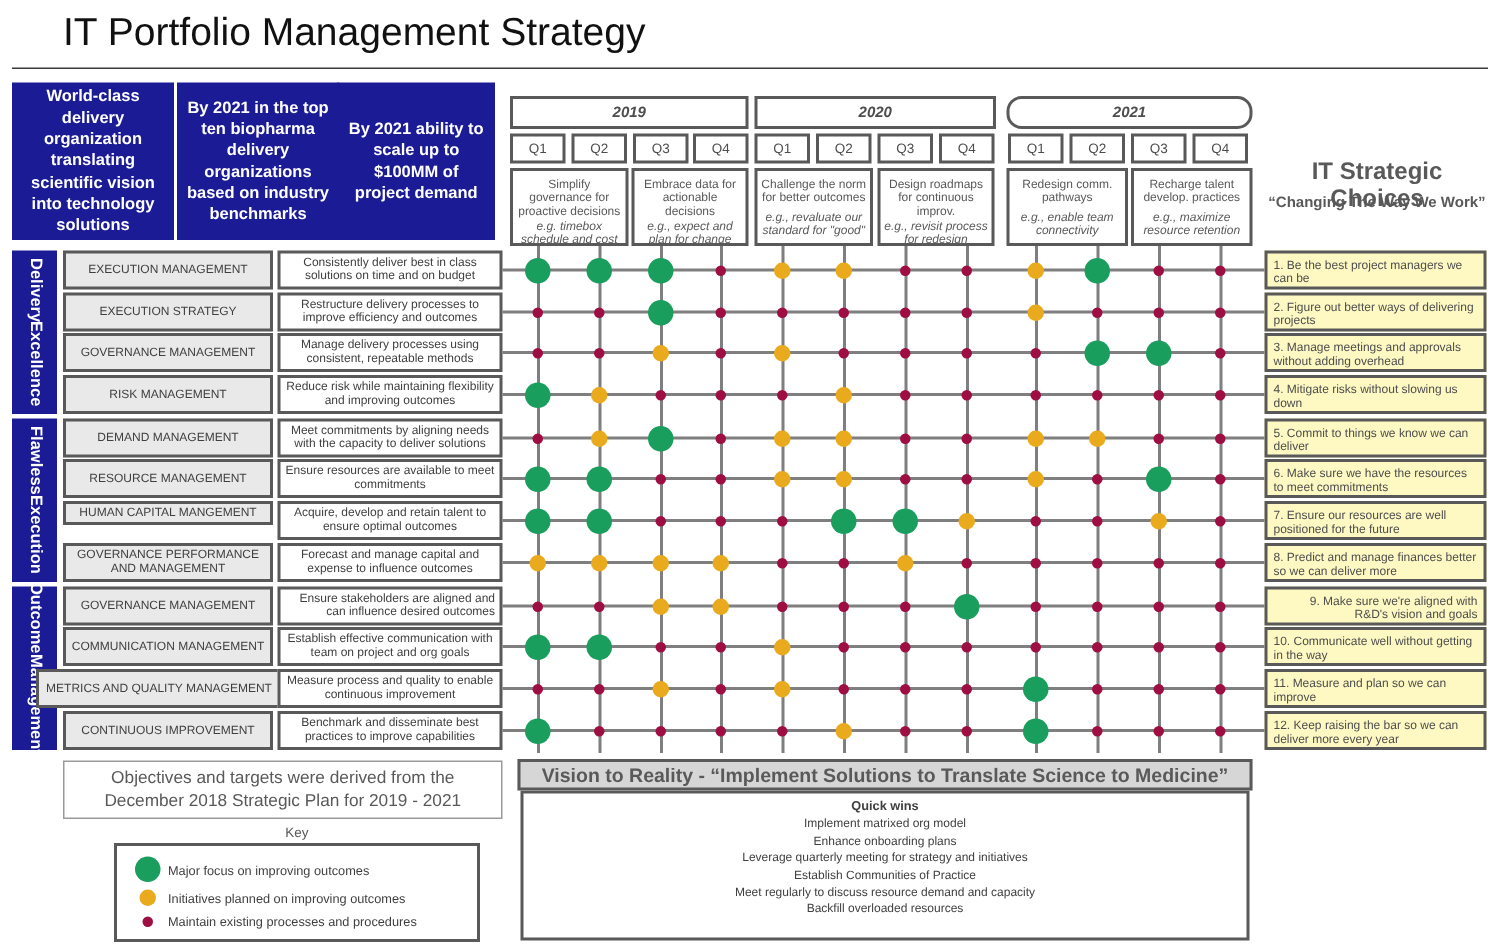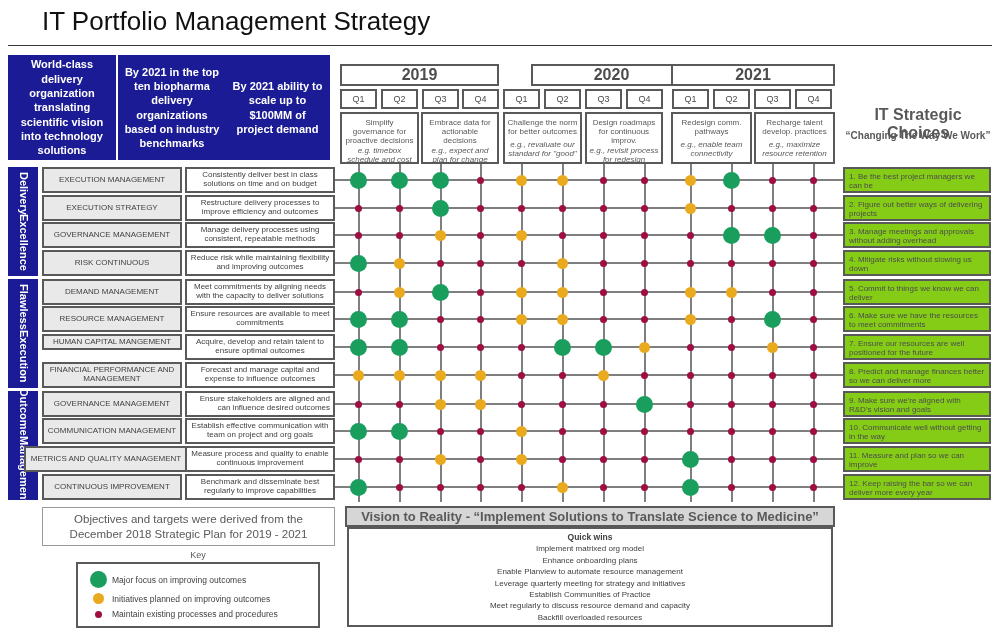--- a/index.html
+++ b/index.html
@@ -8,37 +8,37 @@
   .abs{position:absolute;box-sizing:border-box;}
 
   .page-title{left:42px;top:6px;width:700px;font-size:26px;color:#111;font-weight:400;}
   .title-rule{left:8px;top:45px;width:984px;height:1px;background:#3a3a3a;}
 
   .vision-box{background:#1b1b96;color:#fff;font-weight:bold;font-size:11px;line-height:1.3;
     display:flex;align-items:center;justify-content:center;text-align:center;padding:4px 6px;}
 
   .year-box,.q-box{border:2px solid #595959;background:#fff;color:#4d4d4d;
     display:flex;align-items:center;justify-content:center;}
-  .year-box{font-size:16px;font-weight:600;}
+  .year-box{font-size:10px;font-weight:600;font-style:italic;}
   .q-box{font-size:9px;}
 
   .strat-box{border:2px solid #595959;background:#fff;color:#595959;font-size:8px;line-height:1.15;
     display:flex;flex-direction:column;justify-content:space-between;text-align:center;padding:4px 2px;}
   .strat-example{font-style:italic;}
 
   .group-bar{background:#1b1b96;color:#fff;font-weight:bold;font-size:11px;
     writing-mode:vertical-rl;display:flex;align-items:center;justify-content:center;
     text-align:center;line-height:1.25;}
   .group-bar span{display:block;}
 
   .row-label{border:2px solid #595959;background:#e9e9e9;color:#3f3f3f;font-size:8px;
     display:flex;align-items:center;justify-content:center;text-align:center;line-height:1.1;padding:1px 3px;}
   .row-desc{border:2px solid #595959;background:#fff;color:#3f3f3f;font-size:8px;
     display:flex;align-items:center;justify-content:center;text-align:center;line-height:1.12;padding:1px 3px;}
-  .choice-box{border:2px solid #595959;background:#84cc16;color:#4d4d4d;font-size:8px;
+  .choice-box{border:2px solid #595959;background:#fef9c3;color:#4d4d4d;font-size:8px;
     line-height:1.18;padding:3px 4px;}
 
   .hline{background:#7f7f7f;height:2px;}
   .vline{background:#7f7f7f;width:2px;}
   .dot{border-radius:50%;}
   .dot-major{width:17px;height:17px;background:#1a9e5e;}
   .dot-planned{width:11px;height:11px;background:#eaaa1e;}
   .dot-maintain{width:7px;height:7px;background:#9e0e42;}
 
   .choices-title{left:843px;top:106px;width:150px;text-align:center;font-size:16px;font-weight:bold;color:#595959;}
@@ -68,22 +68,22 @@
   <div class="abs page-title">IT Portfolio Management Strategy</div>
   <div class="abs title-rule"></div>
 
   <div id="visionBoxes">
       <div class="abs vision-box" style="left: 8px; top: 55px; width: 108px; height: 105px;">World-class delivery organization translating scientific vision into technology solutions</div>
       <div class="abs vision-box" style="left: 118px; top: 55px; width: 108px; height: 105px;">By 2021 in the top ten biopharma delivery organizations based on industry benchmarks</div>
       <div class="abs vision-box" style="left: 225px; top: 55px; width: 105px; height: 105px;">By 2021 ability to scale up to $100MM of project demand</div>
     </div>
   <div id="timeline">
       <div class="abs year-box" style="left: 340px; top: 64px; width: 159px; height: 22px;">2019</div>
-      <div class="abs year-box" style="left: 503px; top: 64px; width: 161px; height: 22px; margin-left: 28px;">2020</div>
-      <div class="abs year-box" style="left: 671px; top: 64px; width: 164px; height: 22px;">2021</div>
+      <div class="abs year-box" style="left: 503px; top: 64px; width: 161px; height: 22px;">2020</div>
+      <div class="abs year-box" style="left: 671px; top: 64px; width: 164px; height: 22px; border-radius: 10px;">2021</div>
       <div class="abs q-box" style="left: 340px; top: 89px; width: 37px; height: 20px;">Q1</div>
       <div class="abs q-box" style="left: 381px; top: 89px; width: 37px; height: 20px;">Q2</div>
       <div class="abs q-box" style="left: 422px; top: 89px; width: 37px; height: 20px;">Q3</div>
       <div class="abs q-box" style="left: 462px; top: 89px; width: 37px; height: 20px;">Q4</div>
       <div class="abs q-box" style="left: 503px; top: 89px; width: 37px; height: 20px;">Q1</div>
       <div class="abs q-box" style="left: 544px; top: 89px; width: 37px; height: 20px;">Q2</div>
       <div class="abs q-box" style="left: 585px; top: 89px; width: 37px; height: 20px;">Q3</div>
       <div class="abs q-box" style="left: 626px; top: 89px; width: 37px; height: 20px;">Q4</div>
       <div class="abs q-box" style="left: 672px; top: 89px; width: 37px; height: 20px;">Q1</div>
       <div class="abs q-box" style="left: 713px; top: 89px; width: 37px; height: 20px;">Q2</div>
@@ -137,46 +137,46 @@
   <div id="rowBoxes">
       <div class="abs row-label" style="left: 42px; top: 167px; width: 140px; height: 26px;">EXECUTION MANAGEMENT</div>
       <div class="abs row-desc" style="left: 185px; top: 167px; width: 150px; height: 26px;">Consistently deliver best in class solutions on time and on budget</div>
       <div class="abs choice-box" style="left: 843px; top: 167px; width: 148px; height: 26px;">1. Be the best project managers we can be</div>
       <div class="abs row-label" style="left: 42px; top: 195px; width: 140px; height: 26px;">EXECUTION STRATEGY</div>
       <div class="abs row-desc" style="left: 185px; top: 195px; width: 150px; height: 26px;">Restructure delivery processes to improve efficiency and outcomes</div>
       <div class="abs choice-box" style="left: 843px; top: 195px; width: 148px; height: 26px;">2. Figure out better ways of delivering projects</div>
       <div class="abs row-label" style="left: 42px; top: 222px; width: 140px; height: 26px;">GOVERNANCE MANAGEMENT</div>
       <div class="abs row-desc" style="left: 185px; top: 222px; width: 150px; height: 26px;">Manage delivery processes using consistent, repeatable methods</div>
       <div class="abs choice-box" style="left: 843px; top: 222px; width: 148px; height: 26px;">3. Manage meetings and approvals without adding overhead</div>
-      <div class="abs row-label" style="left: 42px; top: 250px; width: 140px; height: 26px;">RISK CONTINUOUS</div>
+      <div class="abs row-label" style="left: 42px; top: 250px; width: 140px; height: 26px;">RISK MANAGEMENT</div>
       <div class="abs row-desc" style="left: 185px; top: 250px; width: 150px; height: 26px;">Reduce risk while maintaining flexibility and improving outcomes</div>
       <div class="abs choice-box" style="left: 843px; top: 250px; width: 148px; height: 26px;">4. Mitigate risks without slowing us down</div>
       <div class="abs row-label" style="left: 42px; top: 279px; width: 140px; height: 26px;">DEMAND MANAGEMENT</div>
       <div class="abs row-desc" style="left: 185px; top: 279px; width: 150px; height: 26px;">Meet commitments by aligning needs with the capacity to deliver solutions</div>
       <div class="abs choice-box" style="left: 843px; top: 279px; width: 148px; height: 26px;">5. Commit to things we know we can deliver</div>
       <div class="abs row-label" style="left: 42px; top: 306px; width: 140px; height: 26px;">RESOURCE MANAGEMENT</div>
       <div class="abs row-desc" style="left: 185px; top: 306px; width: 150px; height: 26px;">Ensure resources are available to meet commitments</div>
       <div class="abs choice-box" style="left: 843px; top: 306px; width: 148px; height: 26px;">6. Make sure we have the resources to meet commitments</div>
       <div class="abs row-label" style="left: 42px; top: 334px; width: 140px; height: 16px;">HUMAN CAPITAL MANGEMENT</div>
       <div class="abs row-desc" style="left: 185px; top: 334px; width: 150px; height: 26px;">Acquire, develop and retain talent to ensure optimal outcomes</div>
       <div class="abs choice-box" style="left: 843px; top: 334px; width: 148px; height: 26px;">7. Ensure our resources are well positioned for the future</div>
-      <div class="abs row-label" style="left: 42px; top: 362px; width: 140px; height: 26px;">FINANCIAL PERFORMANCE AND MANAGEMENT</div>
+      <div class="abs row-label" style="left: 42px; top: 362px; width: 140px; height: 26px;">GOVERNANCE PERFORMANCE AND MANAGEMENT</div>
       <div class="abs row-desc" style="left: 185px; top: 362px; width: 150px; height: 26px;">Forecast and manage capital and expense to influence outcomes</div>
       <div class="abs choice-box" style="left: 843px; top: 362px; width: 148px; height: 26px;">8. Predict and manage finances better so we can deliver more</div>
       <div class="abs row-label" style="left: 42px; top: 391px; width: 140px; height: 26px;">GOVERNANCE MANAGEMENT</div>
       <div class="abs row-desc" style="left: 185px; top: 391px; width: 150px; height: 26px; text-align: right;">Ensure stakeholders are aligned and can influence desired outcomes</div>
-      <div class="abs choice-box" style="left: 843px; top: 391px; width: 148px; height: 26px;">9. Make sure we're aligned with R&amp;D's vision and goals</div>
+      <div class="abs choice-box" style="left: 843px; top: 391px; width: 148px; height: 26px; text-align: right;">9. Make sure we're aligned with R&amp;D's vision and goals</div>
       <div class="abs row-label" style="left: 42px; top: 418px; width: 140px; height: 26px;">COMMUNICATION MANAGEMENT</div>
       <div class="abs row-desc" style="left: 185px; top: 418px; width: 150px; height: 26px;">Establish effective communication with team on project and org goals</div>
       <div class="abs choice-box" style="left: 843px; top: 418px; width: 148px; height: 26px;">10. Communicate well without getting in the way</div>
       <div class="abs row-label" style="left: 24px; top: 446px; width: 164px; height: 26px;">METRICS AND QUALITY MANAGEMENT</div>
       <div class="abs row-desc" style="left: 185px; top: 446px; width: 150px; height: 26px;">Measure process and quality to enable continuous improvement</div>
       <div class="abs choice-box" style="left: 843px; top: 446px; width: 148px; height: 26px;">11. Measure and plan so we can improve</div>
       <div class="abs row-label" style="left: 42px; top: 474px; width: 140px; height: 26px;">CONTINUOUS IMPROVEMENT</div>
-      <div class="abs row-desc" style="left: 185px; top: 474px; width: 150px; height: 26px;">Benchmark and disseminate best regularly to improve capabilities</div>
+      <div class="abs row-desc" style="left: 185px; top: 474px; width: 150px; height: 26px;">Benchmark and disseminate best practices to improve capabilities</div>
       <div class="abs choice-box" style="left: 843px; top: 474px; width: 148px; height: 26px;">12. Keep raising the bar so we can deliver more every year</div>
     </div>
   <div id="gridLines">
       <div class="abs hline" style="left: 335px; top: 179px; width: 508px;"></div>
       <div class="abs hline" style="left: 335px; top: 207px; width: 508px;"></div>
       <div class="abs hline" style="left: 335px; top: 234px; width: 508px;"></div>
       <div class="abs hline" style="left: 335px; top: 262px; width: 508px;"></div>
       <div class="abs hline" style="left: 335px; top: 291px; width: 508px;"></div>
       <div class="abs hline" style="left: 335px; top: 318px; width: 508px;"></div>
       <div class="abs hline" style="left: 335px; top: 346px; width: 508px;"></div>
@@ -367,19 +367,18 @@
         </div>
         <div class="key-label">Maintain existing processes and procedures</div>
       </div>
     </div>
 
   <div class="abs v2r-header">Vision to Reality - “Implement Solutions to Translate Science to Medicine”</div>
   <div class="abs v2r-body" id="v2rBody">
     <div class="qw-title">Quick wins</div>
   <div class="qw-item">Implement matrixed org model</div>
       <div class="qw-item">Enhance onboarding plans</div>
-      <div class="qw-item">Enable Planview to automate resource management</div>
       <div class="qw-item">Leverage quarterly meeting for strategy and initiatives</div>
       <div class="qw-item">Establish Communities of Practice</div>
       <div class="qw-item">Meet regularly to discuss resource demand and capacity</div>
       <div class="qw-item">Backfill overloaded resources</div>
     </div>
 </div>
 
 </body></html>

